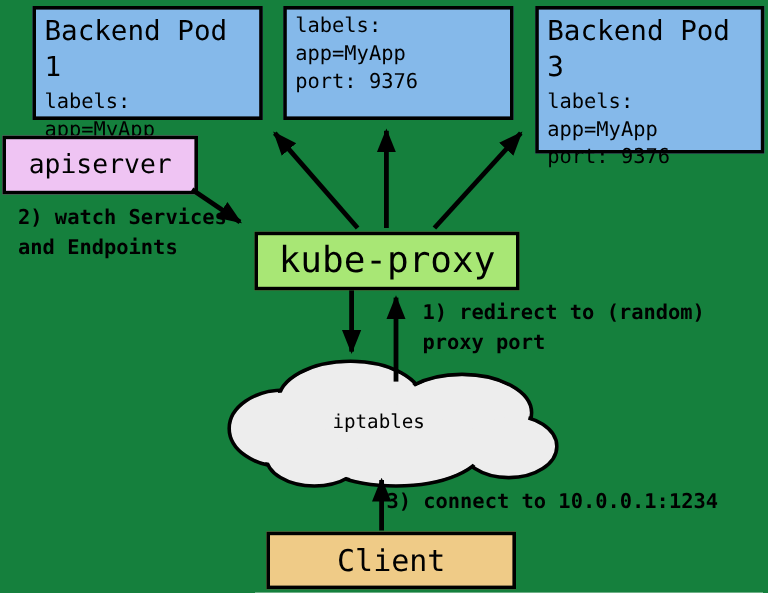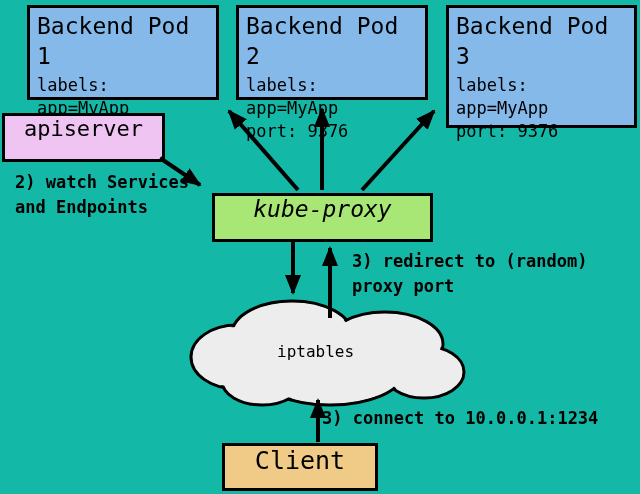--- a/index.html
+++ b/index.html
@@ -1,34 +1,34 @@
 <!DOCTYPE html>
 <html style="--pod-fill: #85B9EA; --apiserver-fill: #EFC4F3; --kubeproxy-fill: #A8E775; --client-fill: #EFCB87; --cloud-fill: #EDEDED; --line-color: #000000;"><head>
 <meta charset="utf-8">
 <style>
   html,body{margin:0;padding:0;background:#fff;}
   .canvas{
-    position:relative;width:640px;height:494px;background:#14b8a6;overflow:hidden;
+    position:relative;width:640px;height:494px;background:#15803d;overflow:hidden;
     font-family:"DejaVu Sans Mono",monospace;color:#000;
   }
   svg.layer{position:absolute;left:0;top:0;width:640px;height:494px;pointer-events:none;}
   .cloud-layer{z-index:0;}
   .arrow-layer{z-index:3;}
   .box{
     position:absolute;box-sizing:border-box;border:3px solid #000;z-index:1;
   }
   .pod{
     background:var(--pod-fill,#85B9EA);
     padding:3px 7px 0 7px;
   }
   .pod-title{font-size:23px;line-height:30px;margin-bottom:3px;}
   .pod-line{font-size:17px;line-height:23px;}
-  .center-box{display:flex;justify-content:center;}
+  .center-box{display:flex;align-items:center;justify-content:center;}
   .apiserver{background:var(--apiserver-fill,#EFC4F3);font-size:22px;}
-  .kubeproxy{background:var(--kubeproxy-fill,#A8E775);font-size:23px;font-style:italic;}
+  .kubeproxy{background:var(--kubeproxy-fill,#A8E775);font-size:30px;}
   .client{background:var(--client-fill,#EFCB87);font-size:25px;}
   .steplabel{
     position:absolute;z-index:2;
     font-family:"DejaVu Sans Mono",monospace;font-weight:bold;
     font-size:17px;line-height:25px;white-space:pre-line;
   }
   .iptables-label{
     position:absolute;z-index:4;
     font-family:"DejaVu Sans Mono",monospace;font-size:16px;line-height:20px;
   }
@@ -57,47 +57,46 @@
     </g>
   </svg>
 
   <div class="box pod" style="left:27px;top:5px;width:192px;height:95px">
     <div class="pod-title">Backend Pod 1</div>
     <div class="pod-line">labels: app=MyApp</div>
     <div class="pod-line">port: 9376</div>
   </div>
 
   <div class="box pod" style="left:236px;top:5px;width:192px;height:95px">
-    <div class="pod-title">Backend Pod 2</div>
     <div class="pod-line">labels: app=MyApp</div>
     <div class="pod-line">port: 9376</div>
   </div>
 
   <div class="box pod" style="left:446px;top:5px;width:191px;height:123px">
     <div class="pod-title">Backend Pod 3</div>
     <div class="pod-line">labels: app=MyApp</div>
     <div class="pod-line">port: 9376</div>
   </div>
 
   <div class="box apiserver center-box" style="left:2px;top:113px;width:163px;height:49px">
     <span>apiserver</span>
   </div>
 
   <div class="box kubeproxy center-box" style="left:212px;top:193px;width:221px;height:49px">
     <span>kube-proxy</span>
   </div>
 
-  <div class="box client center-box" style="left:222px;top:443px;width:156px;height:48px">
+  <div class="box client center-box" style="left:222px;top:443px;width:208px;height:48px">
     <span>Client</span>
   </div>
 
   <div class="steplabel" style="left:15px;top:170px">2) watch Services
 and Endpoints</div>
   <div class="steplabel" style="left:322px;top:406px">3) connect to 10.0.0.1:1234</div>
-  <div class="steplabel" style="left:352px;top:249px">3) redirect to (random)
+  <div class="steplabel" style="left:352px;top:249px">1) redirect to (random)
 proxy port</div>
 
   <div class="iptables-label" style="left:277px;top:342px">iptables</div>
 
   <svg class="layer arrow-layer" viewBox="0 0 640 494">
     <defs>
       <marker id="ah" viewBox="0 0 10 10" refX="9" refY="5" markerWidth="5" markerHeight="5" orient="auto">
         <path d="M0,1 L10,5 L0,9 Z" fill="#000"></path>
       </marker>
     </defs>

